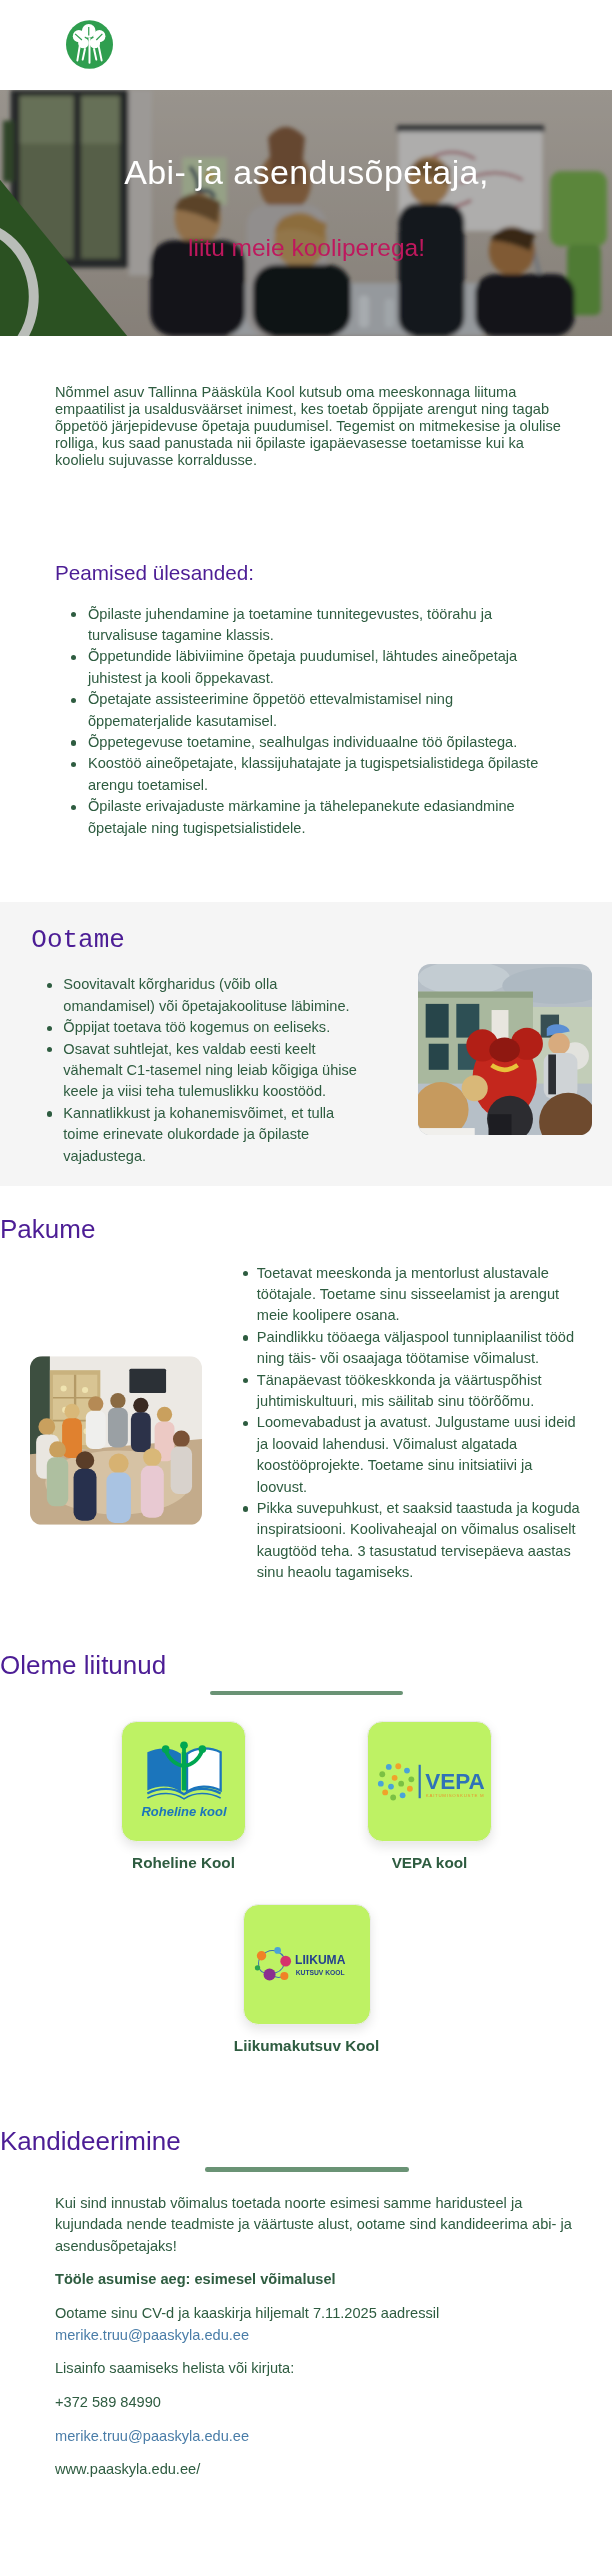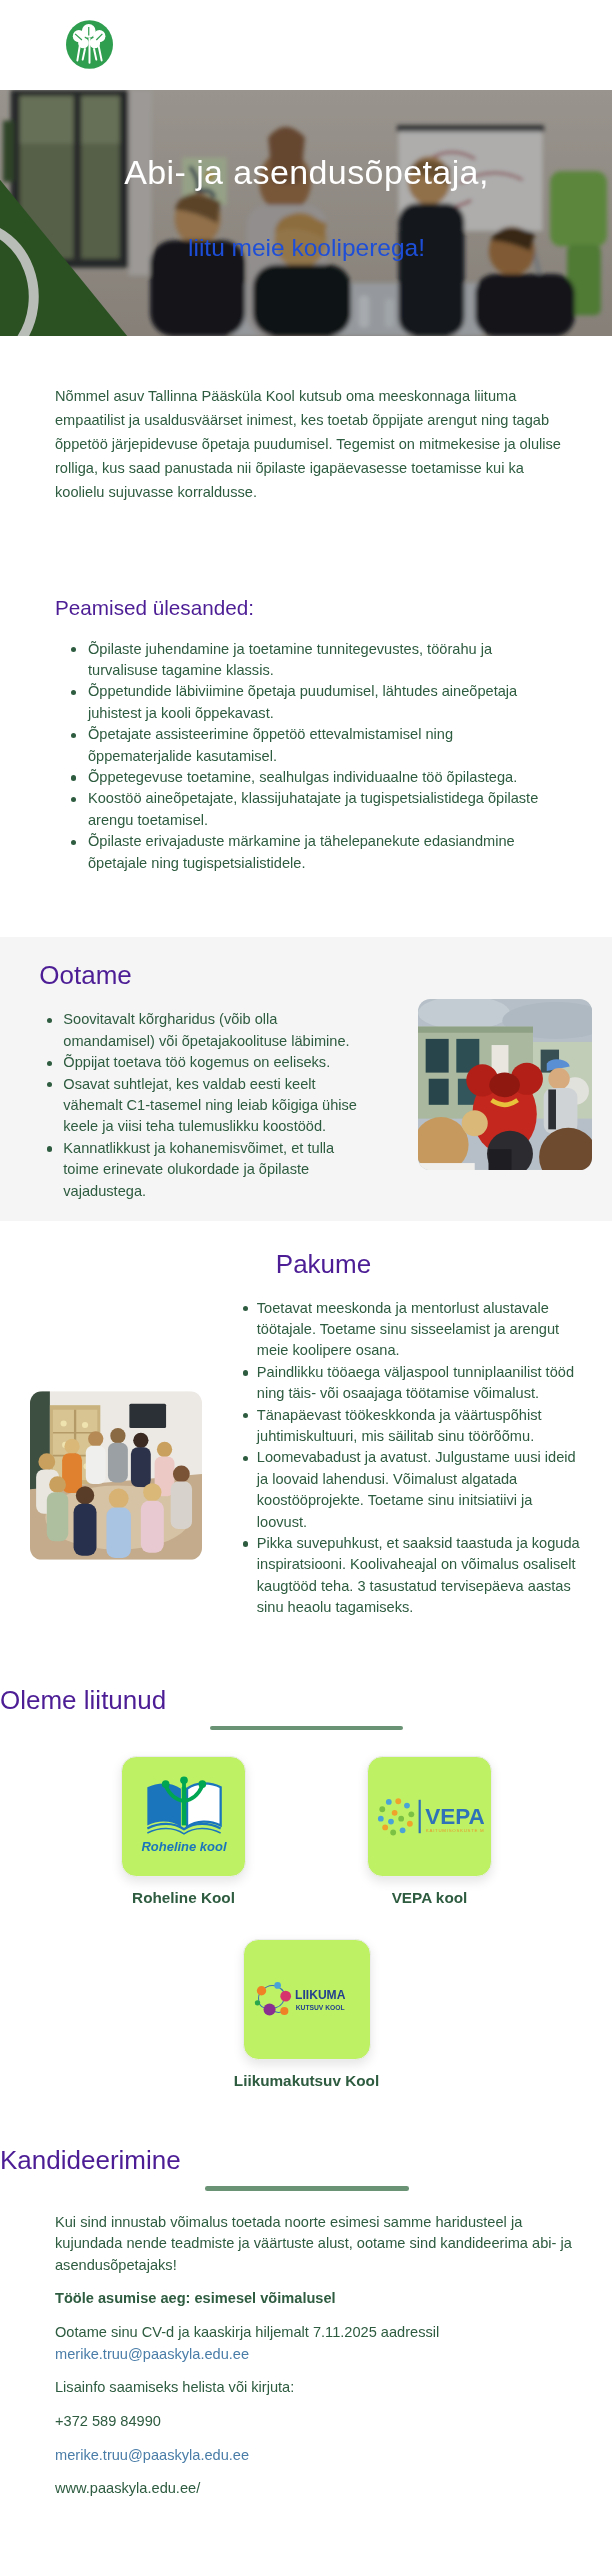--- a/index.html
+++ b/index.html
@@ -12,52 +12,52 @@
   
   .site-header { height:90px; position:relative; background:#fff; }
   .logo { position:absolute; left:66px; top:20px; width:47px; height:49px; }
 
   
   .hero { position:relative; width:613px; height:250px; overflow:hidden; }
   .hero-bg { position:absolute; left:0; top:0; width:613px; height:246px; display:block; }
   .hero-title { position:absolute; top:63px; left:0; width:100%; margin:0; text-align:center;
     font-size:34px; font-weight:400; color:#ffffff; letter-spacing:0.4px; }
   .hero-sub { position:absolute; top:144px; left:0; width:100%; margin:0; text-align:center;
-    font-size:24.5px; font-weight:400; color:#1d4ed8; }
+    font-size:24.5px; font-weight:400; color:#be185d; }
 
   
-  .intro { width:517px; margin:44px 0 0 55px; font-size:14.6px; line-height:24px; }
+  .intro { width:517px; margin:44px 0 0 55px; font-size:14.6px; line-height:17px; }
   h2 { font-weight:400; color:#4c1d95; }
   .h-left { font-size:20.7px; line-height:27.6px; margin:90px 0 0 55px; }
   .h-big { font-size:26px; line-height:34px; }
   .h-center { margin:64px 0 0 0; }
-  .apply-h { margin-top:52px; }
+  .apply-h { margin-top:68px; }
   .bar { width:193px; height:4.6px; border-radius:2.3px; background:#6a9375; margin:9.2px auto 0 auto; }
   .bar2 { width:204px; }
 
   ul { list-style:none; padding:0; }
   li { position:relative; font-size:14.6px; line-height:21.4px; margin:0; }
   li::before { content:""; position:absolute; width:5.4px; height:5.4px; border-radius:50%;
     background:#2e5c40; top:8.4px; }
 
   ul.tasks { margin:17px 31px 0 55px; }
   ul.tasks li { padding-left:33px; max-width:460px; }
   ul.tasks li::before { left:16px; }
 
   .gray-section { background:#f5f5f5; margin-top:63px; padding:21.4px 19px 18.4px 15.3px; }
-  .gray-section h2 { margin:0 0 0 24px; }
+  .gray-section h2 { margin:0 0 0 16px;font-family:Liberation Mono, monospace; }
   .gray-row { display:flex; align-items:flex-start; margin-top:17px; }
   ul.oot { margin:0 0 0 17px; width:337px; }
   ul.oot li { padding-left:31px; }
   ul.oot li::before { left:14.6px; }
   .photo { border-radius:12.3px; overflow:hidden; flex:none; }
   .photo svg { display:block; }
   .oot-photo { margin-left:auto; margin-right:2.3px; margin-top:-10.7px; width:174px; height:171px; }
 
-  .pakume-h { width:559px; text-align:center; margin:26px 0 0 0;padding-left:44px; }
+  .pakume-h { width:559px; margin:26px 0 0 0; }
   .pakume-row { display:flex; align-items:flex-start; margin-top:17px; }
   .team-photo { width:172px; height:169px; margin:93px 0 0 30px; }
   ul.pak { margin:0 0 0 41px; width:341px; }
   ul.pak li { padding-left:13.8px; }
   ul.pak li::before { left:0; }
 
   .cards-row { display:flex; justify-content:center; gap:121px; margin-top:26px; }
   .cards-row.single { gap:0; margin-top:31px; }
   .card-wrap { display:flex; flex-direction:column; align-items:center; }
   .card { width:123px; height:119px; background:#bef264; border:0.8px solid #ececec; border-radius:15.3px;

